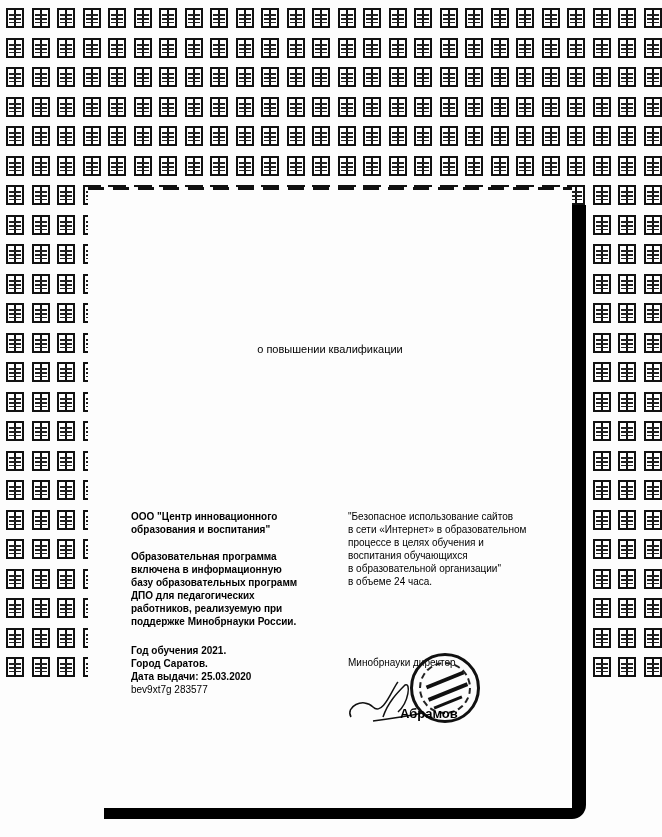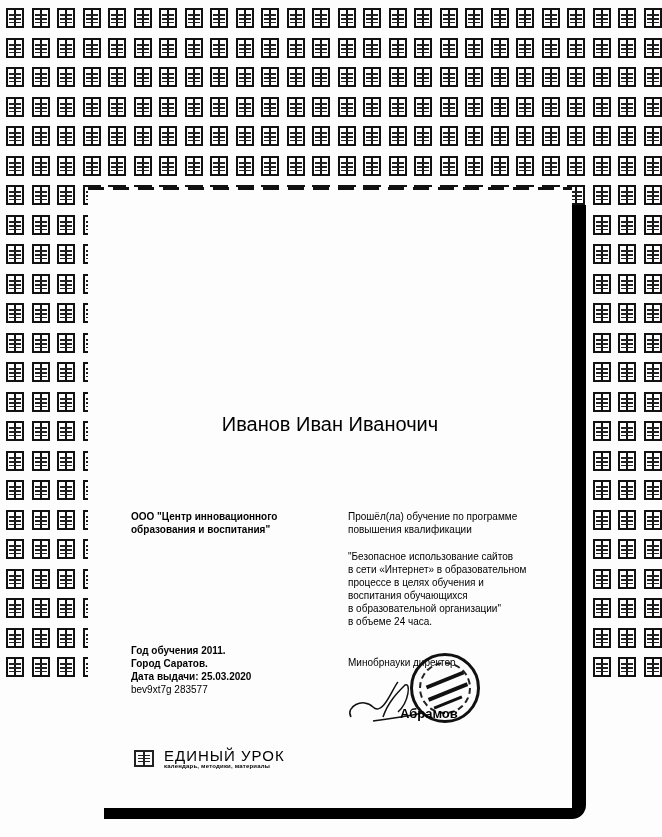--- a/index.html
+++ b/index.html
@@ -674,57 +674,54 @@
     <div class="book" style="left: 516px; top: 657px;"></div>
     <div class="book" style="left: 541.5px; top: 657px;"></div>
     <div class="book" style="left: 567px; top: 657px;"></div>
     <div class="book" style="left: 592.5px; top: 657px;"></div>
     <div class="book" style="left: 618px; top: 657px;"></div>
     <div class="book" style="left: 643.5px; top: 657px;"></div>
   </div>
 
 <div id="card-shadow"></div>
 <div id="card">
-  <div class="name">Иванов Иван Иваночич</div>
+  <div class="subtitle">о повышении квалификации</div>
 
   <div class="col-left">
     <div class="para">ООО "Центр инновационного
 образования и воспитания"</div>
+    <div class="para">Образовательная программа
+включена в информационную
+базу образовательных программ
+ДПО для педагогических
+работников, реализуемую при
+поддержке Минобрнауки России.</div>
   </div>
 
   <div class="meta">
-    <div class="b">Год обучения 2011.</div>
+    <div class="b">Год обучения 2021.</div>
     <div class="b">Город Саратов.</div>
     <div class="b">Дата выдачи: 25.03.2020</div>
     <div>bev9xt7g 283577</div>
   </div>
 
   <div class="col-right">
-    <div class="para">Прошёл(ла) обучение по программе
-повышения квалификации</div>
     <div class="para">"Безопасное использование сайтов
 в сети «Интернет» в образовательном
 процессе в целях обучения и
 воспитания обучающихся
 в образовательной организации"
 в объеме 24 часа.</div>
   </div>
 
   <div class="director">Минобрнауки директор</div>
   <svg class="signature" viewBox="0 0 90 50">
     <path d="M8 40 C2 30, 20 20, 30 30 C40 40, 50 10, 55 5 M40 40 C45 25, 55 15, 62 8 C68 5, 66 25, 55 35 M30 44 C45 42, 60 40, 80 36" fill="none" stroke="#111" stroke-width="1.5"></path>
   </svg>
   <div class="stamp">
     <div class="bar" style="left:12px; top:22px; width:40px;"></div>
     <div class="bar" style="left:14px; top:34px; width:42px;"></div>
     <div class="bar" style="left:20px; top:45px; width:30px; height:3px;"></div>
   </div>
   <div class="sig-name">Абрамов</div>
 
-  <div class="logo">
-    <div class="logo-icon"></div>
-    <div>
-      <div class="logo-title">ЕДИНЫЙ УРОК</div>
-      <div class="logo-sub">календарь, методики, материалы</div>
-    </div>
-  </div>
 </div>
 <div id="card-top-edge"></div>
 
 </body></html>

